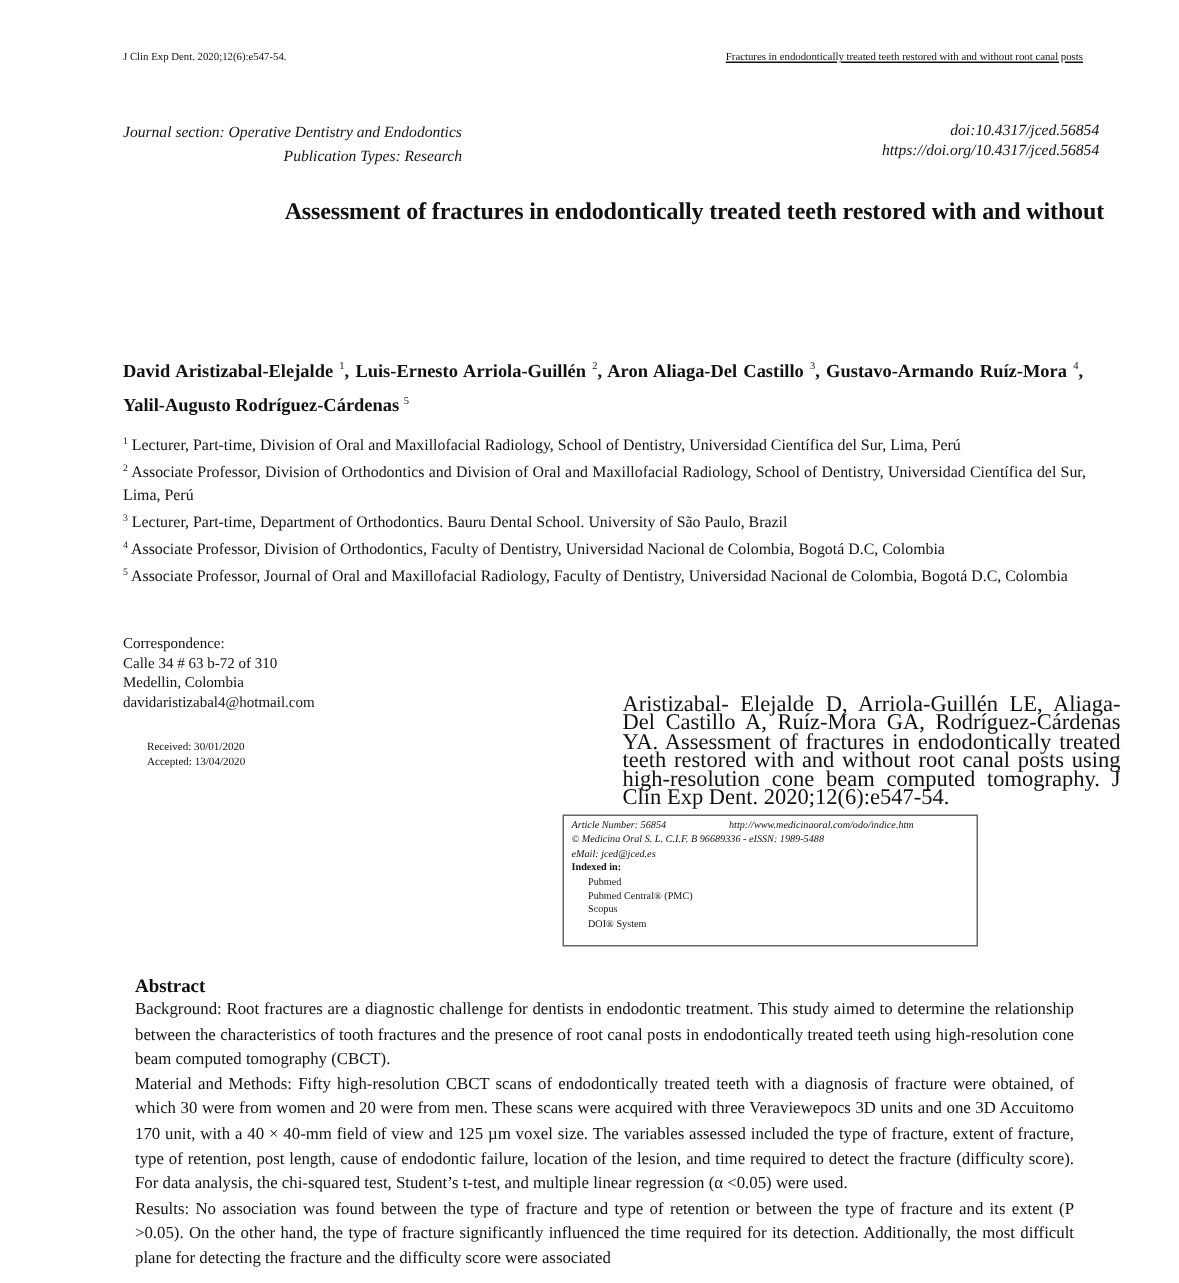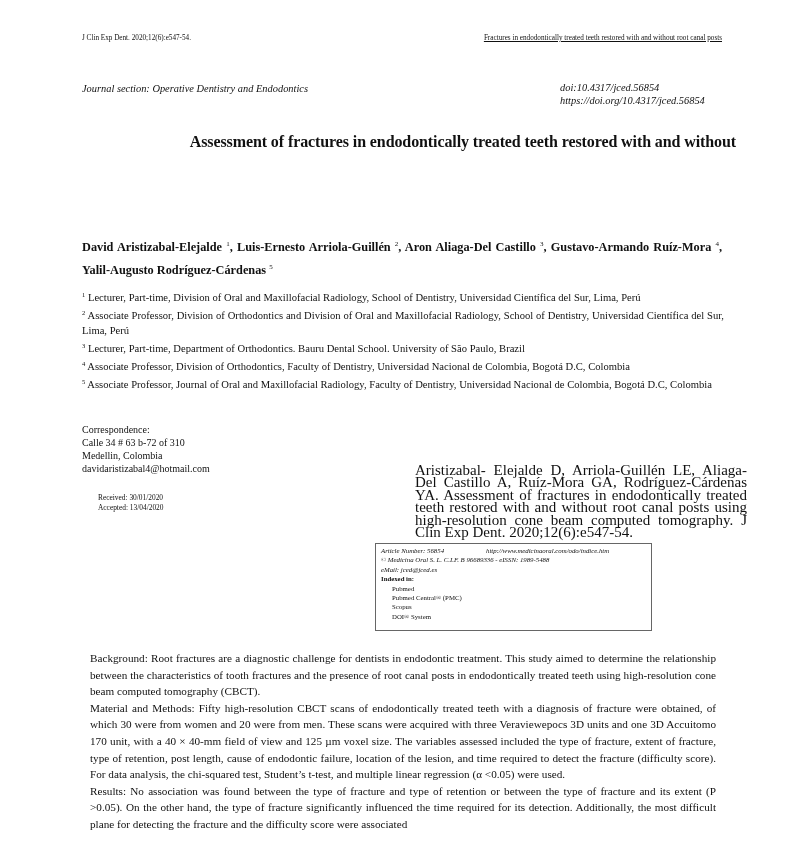--- a/index.html
+++ b/index.html
@@ -2,23 +2,23 @@
 <html><head>
 <meta charset="utf-8">
 <style>
   html, body { margin: 0; padding: 0; background: #ffffff; }
   body { width: 786px; height: 855px; overflow: hidden; position: relative;
          font-family: "Liberation Serif", "DejaVu Serif", serif; color: #111; }
   .abs { position: absolute; }
   .running { font-size: 7.2px; top: 34px; }
   .running-left { left: 82px; }
   .running-right { right: 64px; text-decoration: underline; }
-  .meta { font-style: italic; font-size: 10.4px; line-height: 16px; }
+  .meta { font-style: italic; font-size: 10.4px; line-height: 16px; text-align: right; }
   .meta-left { left: 82px; top: 81px; }
-  .meta-right { left: 560px; top: 81px; line-height: 13px; }
+  .meta-right { left: 588px; top: 81px; line-height: 13px; }
   .title { left: 70px; width: 666px; top: 130px; text-align: right; font-weight: bold;
            font-size: 16px; line-height: 24px; letter-spacing: -0.1px; }
   .authors { left: 82px; width: 640px; top: 214px; font-weight: bold; font-size: 12.3px;
              line-height: 20px; text-align: justify; text-align-last: left; margin-top: 20px; }
   .authors sup { font-size: 7px; font-weight: normal; vertical-align: 5px; }
   .affils { left: 82px; width: 642px; top: 287px; font-size: 10.6px; line-height: 15px; }
   .affil { text-align: justify; }
   .affil sup { font-size: 6.5px; vertical-align: 4px; }
   .corr { left: 82px; top: 423px; font-size: 10px; line-height: 13px; }
   .dates { left: 98px; top: 493px; font-size: 7.4px; line-height: 10px; }
@@ -36,20 +36,21 @@
   .abstract p { margin: 0; font-size: 11.2px; line-height: 16.6px; text-align: justify; }
 </style>
 </head>
 <body>
 
 <div class="abs running running-left">J Clin Exp Dent. 2020;12(6):e547-54.</div>
 <div class="abs running running-right">Fractures in endodontically treated teeth restored with and without root canal posts</div>
 
 <div class="abs meta meta-left">
   <div>Journal section: Operative Dentistry and Endodontics</div>
+  <div>Publication Types: Research</div>
 </div>
 <div class="abs meta meta-right">
   <div>doi:10.4317/jced.56854</div>
   <div>https://doi.org/10.4317/jced.56854</div>
 </div>
 
 <div class="abs title">
   <div>Assessment of fractures in endodontically treated teeth restored with and without</div>
 </div>
 
@@ -87,16 +88,17 @@
   <div class="it">© Medicina Oral S. L. C.I.F. B 96689336 - eISSN: 1989-5488</div>
   <div class="it">eMail:  jced@jced.es</div>
   <div class="bold">Indexed in:</div>
   <div class="ind">Pubmed</div>
   <div class="ind">Pubmed Central® (PMC)</div>
   <div class="ind">Scopus</div>
   <div class="ind">DOI® System</div>
 </div>
 
 <div class="abs abstract">
+  <h2>Abstract</h2>
   <p>Background: Root fractures are a diagnostic challenge for dentists in endodontic treatment.  This study aimed to determine the relationship between the characteristics of tooth fractures and the presence of root canal posts in endodontically treated teeth using high-resolution cone beam computed tomography (CBCT).</p>
   <p>Material and Methods: Fifty high-resolution CBCT scans of endodontically treated teeth with a diagnosis of fracture were obtained, of which 30 were from women and 20 were from men. These scans were acquired with three Veraviewepocs 3D units and one 3D Accuitomo 170 unit, with a 40 × 40-mm field of view and 125 µm voxel size. The variables assessed included the type of fracture, extent of fracture, type of retention, post length, cause of endodontic failure, location of the lesion, and time required to detect the fracture (difficulty score). For data analysis, the chi-squared test, Student’s t-test, and multiple linear regression (α &lt;0.05) were used.</p>
   <p>Results: No association was found between the type of fracture and type of retention or between the type of fracture and its extent (P &gt;0.05). On the other hand, the type of fracture significantly influenced the time required for its detection. Additionally, the most difficult plane for detecting the fracture and the difficulty score were associated</p>
 </div>
 
 </body></html>

